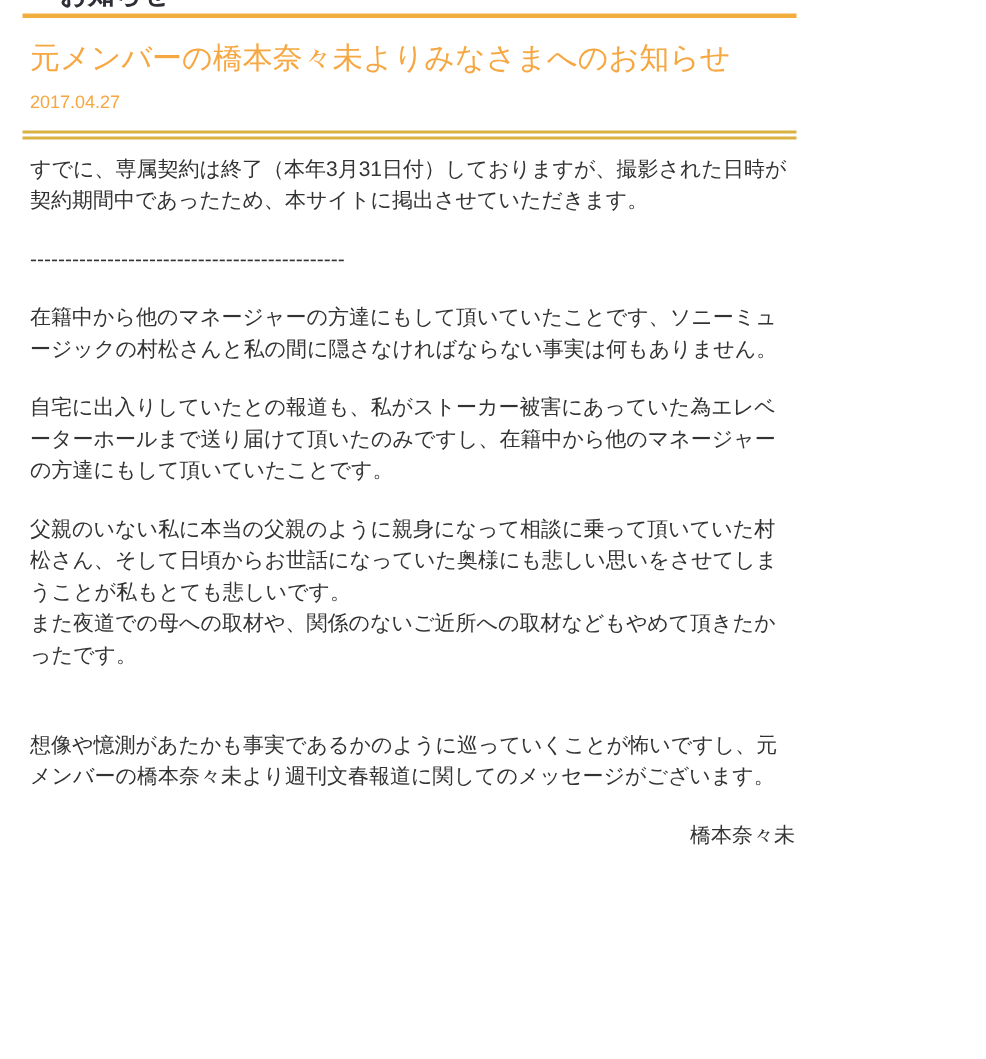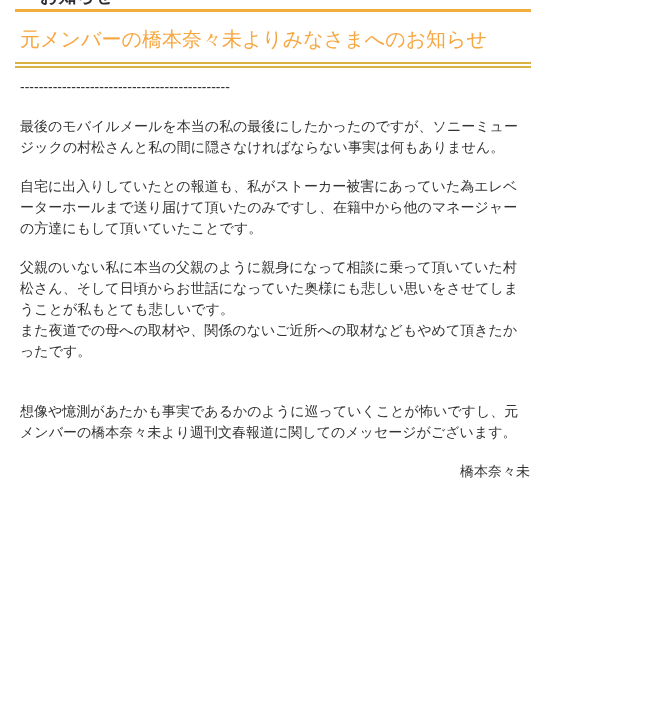--- a/index.html
+++ b/index.html
@@ -86,25 +86,27 @@
 <div class="page">
 
   <div class="top-strip">
     <span class="cut-heading">お知らせ</span>
   </div>
 
   <div class="rule-top"></div>
 
   <h1 class="article-title">元メンバーの橋本奈々未よりみなさまへのお知らせ</h1>
 
+  <div class="article-date">2017.04.27</div>
 
   <div class="rule-double"></div>
 
   <div class="content">
+      <p>すでに、専属契約は終了（本年3月31日付）しておりますが、撮影された日時が契約期間中であったため、本サイトに掲出させていただきます。</p>
       <p class="dashes">---------------------------------------------</p>
-      <p>最後のモバイルメールを本当の私の最後にしたかったのですが、ソニーミュージックの村松さんと私の間に隠さなければならない事実は何もありません。</p>
+      <p>在籍中から他のマネージャーの方達にもして頂いていたことです、ソニーミュージックの村松さんと私の間に隠さなければならない事実は何もありません。</p>
       <p>自宅に出入りしていたとの報道も、私がストーカー被害にあっていた為エレベーターホールまで送り届けて頂いたのみですし、在籍中から他のマネージャーの方達にもして頂いていたことです。</p>
       <p>父親のいない私に本当の父親のように親身になって相談に乗って頂いていた村松さん、そして日頃からお世話になっていた奥様にも悲しい思いをさせてしまうことが私もとても悲しいです。<br>また夜道での母への取材や、関係のないご近所への取材などもやめて頂きたかったです。</p>
       <p class="gap">想像や憶測があたかも事実であるかのように巡っていくことが怖いですし、元メンバーの橋本奈々未より週刊文春報道に関してのメッセージがございます。</p>
       <p class="right">橋本奈々未</p>
     </div>
 
 </div>
 
 </body></html>

